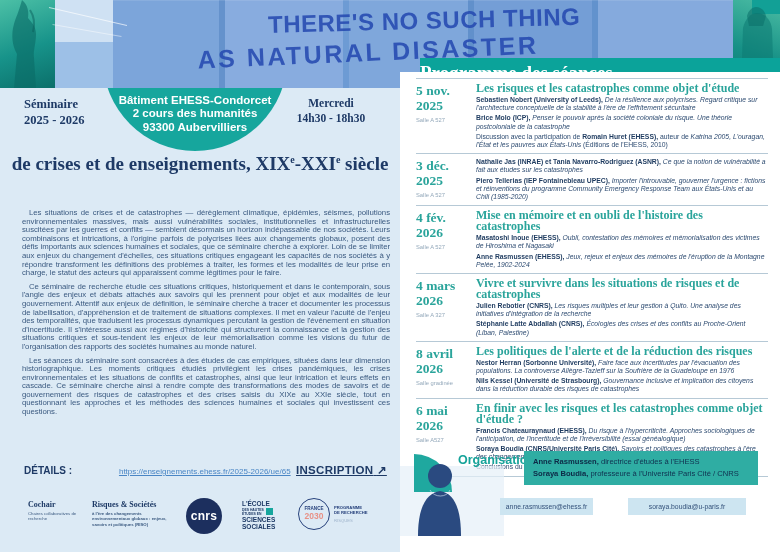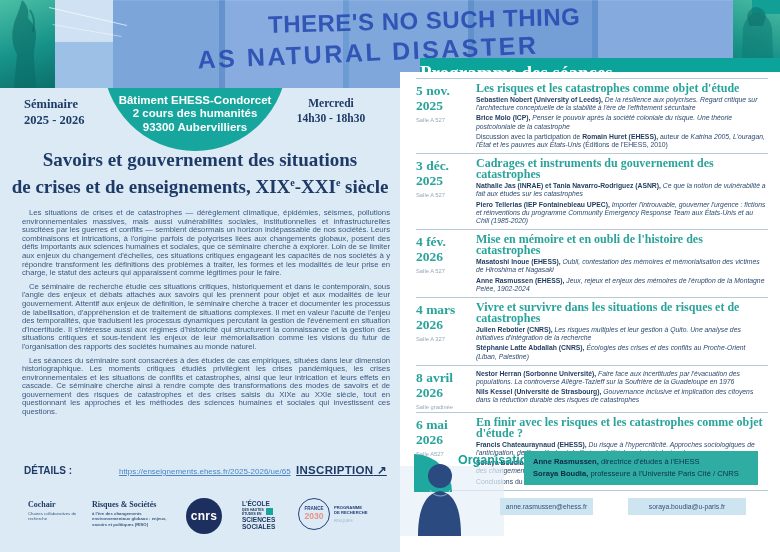--- a/index.html
+++ b/index.html
@@ -127,21 +127,20 @@
       <div>Bâtiment EHESS-Condorcet</div>
       <div>2 cours des humanités</div>
       <div>93300 Aubervilliers</div>
     </div>
     <div class="mercredi">
       <div>Mercredi</div>
       <div>14h30 - 18h30</div>
     </div>
 
     <div class="main-title">
-      <div>Savoirs et gouvernement des situations</div>
       <div><span>de crises et de enseignements, XIX</span><sup>e</sup><span>-XXI</span><sup>e</sup><span> siècle</span></div>
     </div>
 
     <div class="paras">
       <p>Les situations de crises et de catastrophes — dérèglement climatique, épidémies, séismes, pollutions environnementales massives, mais aussi vulnérabilités sociales, institutionnelles et infrastructurelles suscitées par les guerres et conflits — semblent désormais un horizon indépassable de nos sociétés. Leurs combinaisons et intrications, à l'origine parfois de polycrises liées aux changements globaux, posent des défis importants aux sciences humaines et sociales, que ce séminaire cherche à explorer. Loin de se limiter aux enjeux du changement d'échelles, ces situations critiques engageant les capacités de nos sociétés à y répondre transforment les définitions des problèmes à traiter, les formes et les modalités de leur prise en charge, le statut des acteurs qui apparaissent comme légitimes pour le faire.</p>
       <p>Ce séminaire de recherche étudie ces situations critiques, historiquement et dans le contemporain, sous l'angle des enjeux et débats attachés aux savoirs qui les prennent pour objet et aux modalités de leur gouvernement. Attentif aux enjeux de définition, le séminaire cherche à tracer et documenter les processus de labellisation, d'appréhension et de traitement de situations complexes. Il met en valeur l'acuité de l'enjeu des temporalités, que traduisent les processus dynamiques percutant la gestion de l'événement en situation d'incertitude. Il s'intéresse aussi aux régimes d'historicité qui structurent la connaissance et la gestion des situations critiques et sous-tendent les enjeux de leur mémorialisation comme les visions du futur de l'organisation des rapports des sociétés humaines au monde naturel.</p>
       <p>Les séances du séminaire sont consacrées à des études de cas empiriques, situées dans leur dimension historiographique. Les moments critiques étudiés privilégient les crises pandémiques, les crises environnementales et les situations de conflits et catastrophes, ainsi que leur intrication et leurs effets en cascade. Ce séminaire cherche ainsi à rendre compte des transformations des modes de savoirs et de gouvernement des risques de catastrophes et des crises saisis du XIXe au XXIe siècle, tout en questionnant les approches et les méthodes des sciences humaines et sociales qui investissent ces questions.</p>
     </div>
 
     <div class="details">
@@ -202,21 +201,20 @@
           </div>
   </div>
 
   <div class="session">
     <div class="s-date">
       <div class="s-d1">3 déc.</div>
       <div class="s-d2">2025</div>
       <div class="s-room">Salle A 527</div>
     </div>
     <div class="s-body">
-      <div class="s-title">Cadrages et instruments du gouvernement des catastrophes</div>
     <p class="s-entry"><b>Nathalie Jas (INRAE) et Tania Navarro-Rodriguez (ASNR),</b><span> </span><i>Ce que la notion de vulnérabilité a fait aux études sur les catastrophes</i></p>
             <p class="s-entry"><b>Piero Tellerias (IEP Fontainebleau UPEC),</b><span> </span><i>Importer l'introuvable, gouverner l'urgence : fictions et réinventions du programme Community Emergency Response Team aux États-Unis et au Chili (1985-2020)</i></p>
           </div>
   </div>
 
   <div class="session">
     <div class="s-date">
       <div class="s-d1">4 fév.</div>
       <div class="s-d2">2026</div>
       <div class="s-room">Salle A 527</div>
@@ -241,20 +239,21 @@
           </div>
   </div>
 
   <div class="session">
     <div class="s-date">
       <div class="s-d1">8 avril</div>
       <div class="s-d2">2026</div>
       <div class="s-room">Salle gradinée</div>
     </div>
     <div class="s-body">
+      <div class="s-title">Les politiques de l'alerte et de la réduction des risques</div>
     <p class="s-entry"><b>Nestor Herran (Sorbonne Université),</b><span> </span><i>Faire face aux incertitudes par l'évacuation des populations. La controverse Allègre-Tazieff sur la Soufrière de la Guadeloupe en 1976</i></p>
             <p class="s-entry"><b>Nils Kessel (Université de Strasbourg),</b><span> </span><i>Gouvernance inclusive et implication des citoyens dans la réduction durable des risques de catastrophes</i></p>
           </div>
   </div>
 
   <div class="session">
     <div class="s-date">
       <div class="s-d1">6 mai</div>
       <div class="s-d2">2026</div>
       <div class="s-room">Salle A527</div>

